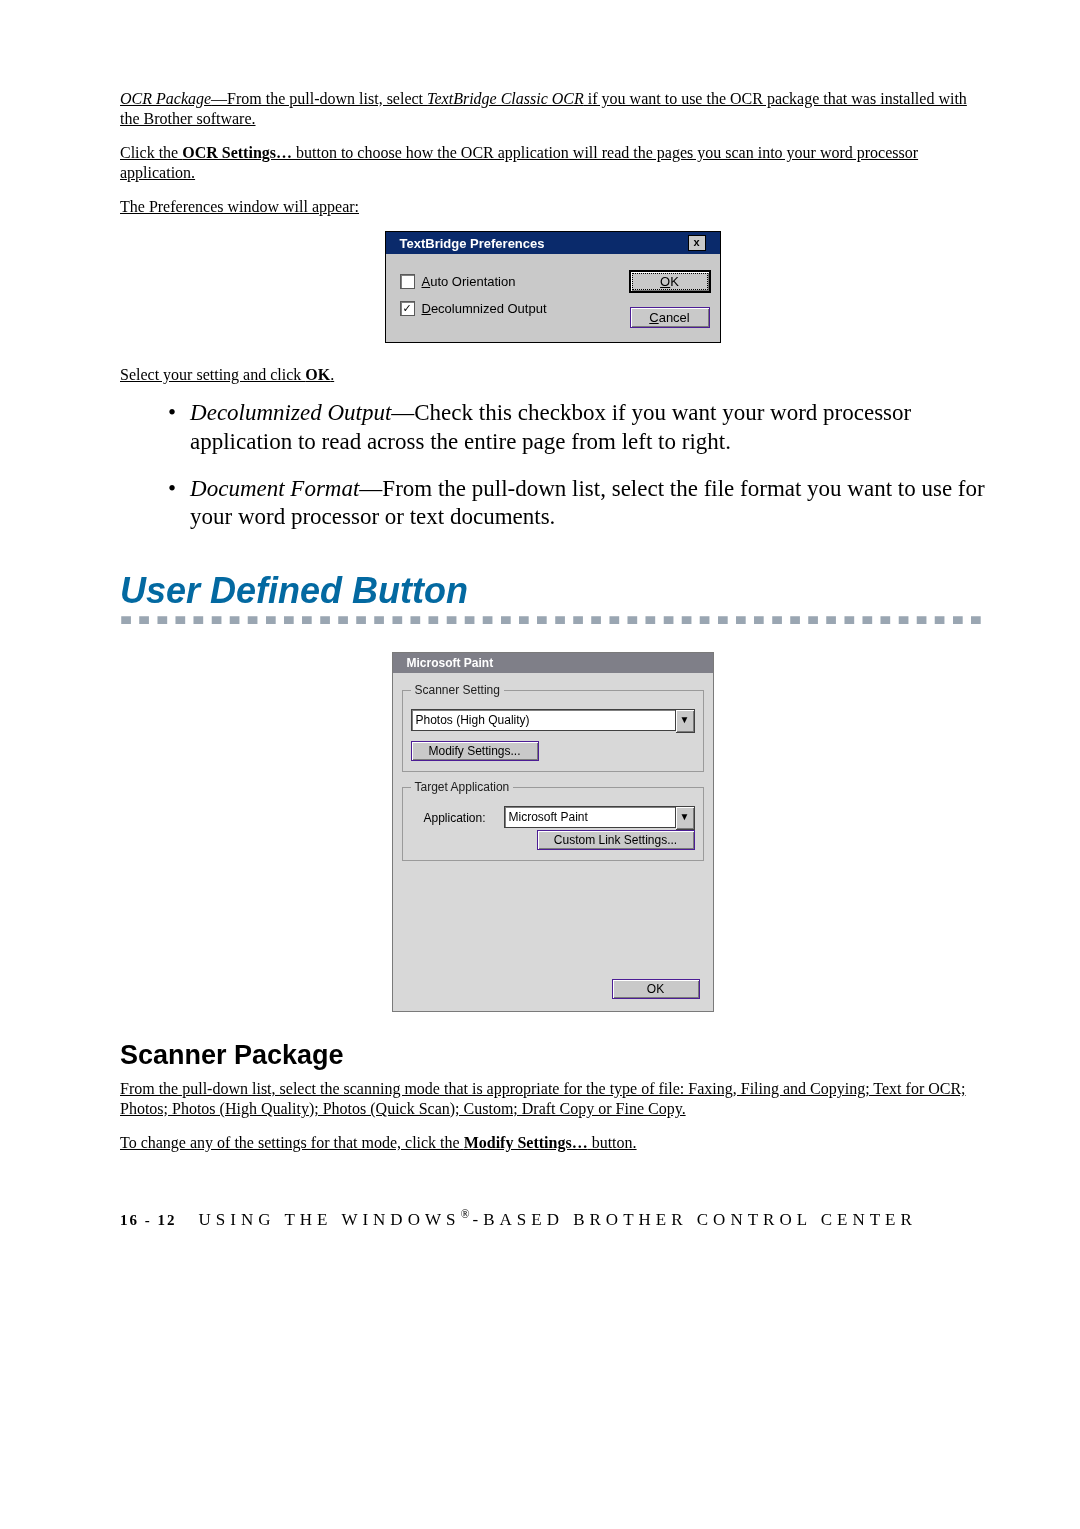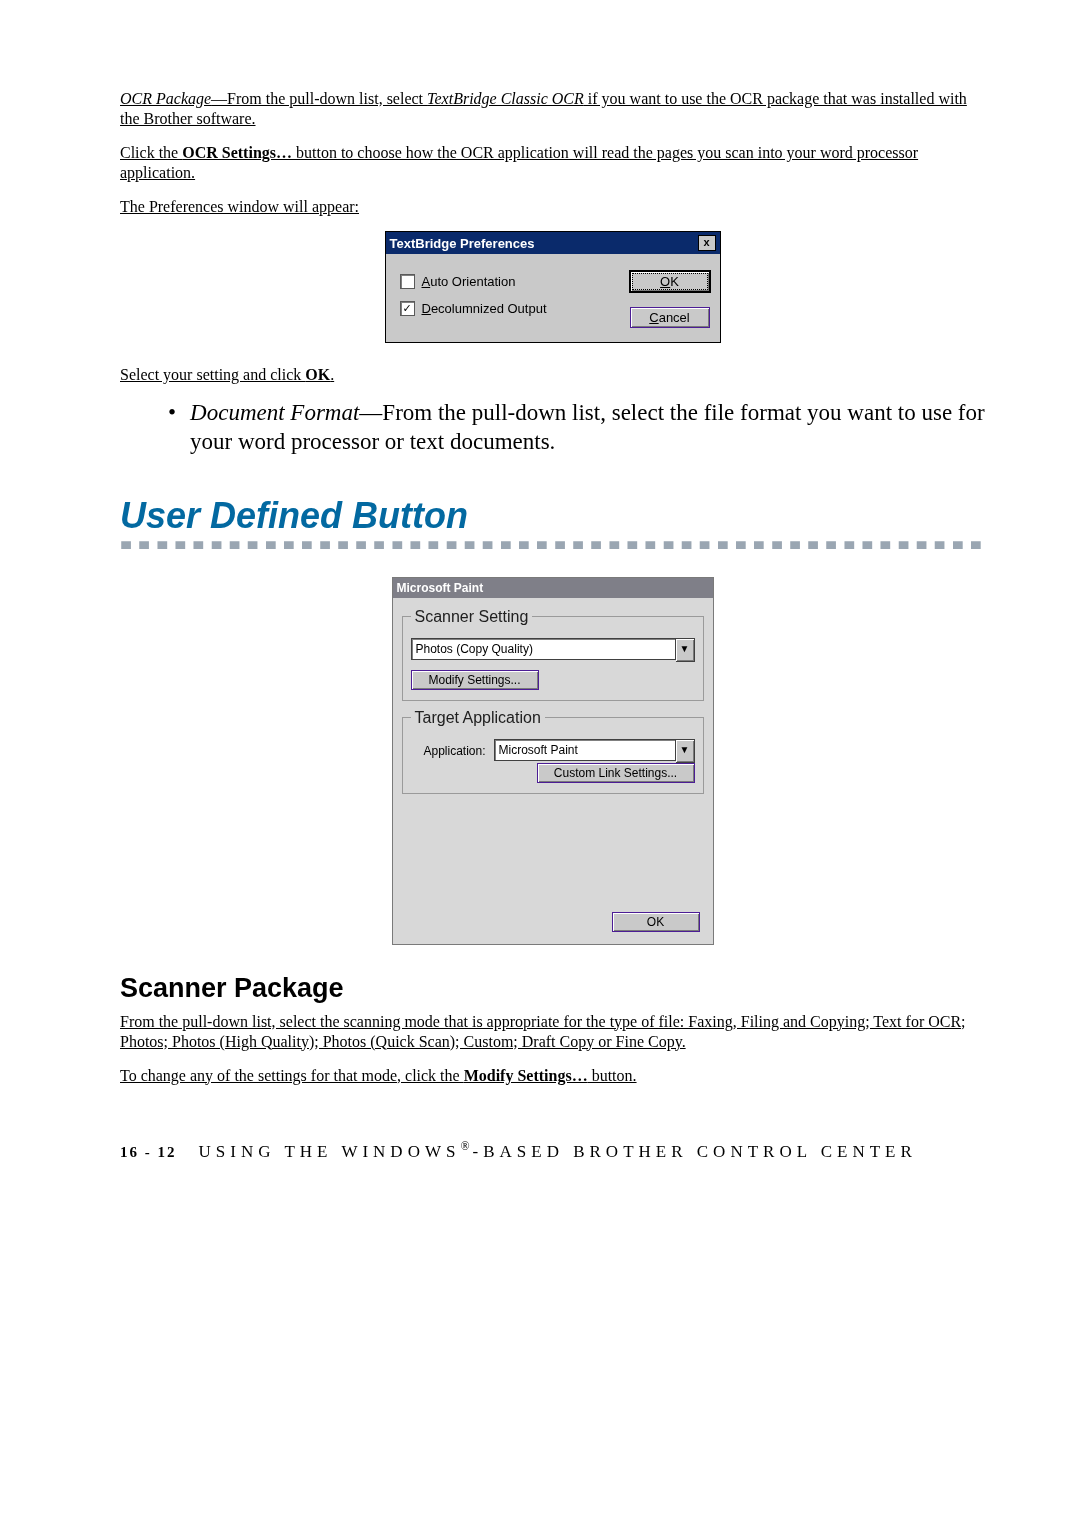--- a/index.html
+++ b/index.html
@@ -84,21 +84,21 @@
     border: 1px solid #000;
     font-family: "MS Sans Serif", Tahoma, Arial, sans-serif;
     font-size: 13px;
     color: #000;
   }
   .dlg-title {
     background: #0a2a6b;
     color: #fff;
     font-weight: bold;
     font-size: 13px;
-    padding: 3px 4px;
+    padding: 3px 14px;
     display: flex;
     justify-content: space-between;
     align-items: center;
   }
   .x-btn {
     width: 16px; height: 14px;
     background: #c9c9c9;
     border: 1px solid #000;
     text-align: center;
     line-height: 12px;
@@ -149,21 +149,21 @@
     font-size: 12px;
   }
   .dlg2-body { padding: 4px 9px 8px 9px; }
   fieldset.group {
     border: 1px solid #9a9a9a;
     margin: 6px 0 8px 0;
     padding: 12px 8px 10px 8px;
     position: relative;
   }
   fieldset.group legend {
-    font-size: 16px;
+    font-size: 12px;
     color: #202020;
     padding: 0 4px;
     background: #d8d8d8;
   }
   .combo {
     display: flex;
     width: 100%;
   }
   .combo-input {
     flex: 1;
@@ -181,21 +181,21 @@
     background: #c9c9c9;
     border: 1px solid #404040;
     border-left: 0;
     box-shadow: inset 1px 1px 0 #fff, inset -1px -1px 0 #7a7a7a;
     text-align: center;
     font-size: 10px;
     line-height: 20px;
   }
   .dlg2 .w9x-btn { font-size: 12px; }
   .modify-btn { width: 110px; margin-top: 8px; text-align: center; }
-  .row { display: flex; align-items: center; gap: 8px; }
+  .row { display: flex; align-items: center; gap: 18px; }
   .row .label { width: 75px; text-align: right; }
   .target-combo { flex: 1; }
   .custom-btn-row { display: flex; justify-content: flex-end; padding-left: 83px; }
   .dlg2-spacer { height: 110px; }
   .dlg2-ok-row { display: flex; justify-content: flex-end; padding: 0 4px 4px 0; }
 </style>
 </head>
 <body>
 
 <div class="page">
@@ -231,35 +231,36 @@
         <div class="w9x-btn"><span class="ul-letter">C</span><span>ancel</span></div>
       </div>
     </div>
   </div>
 
   <p>
     <span>Select your setting and click </span><span class="bold">OK</span><span>.</span>
   </p>
 
   <ul class="bullets">
+    <li><span class="italic">Decolumnized Output</span><span>—Check this checkbox if you want your word processor application to read across the entire page from left to right.</span></li>
     <li><span class="italic">Document Format</span><span>—From the pull-down list, select the file format you want to use for your word processor or text documents.</span></li>
   </ul>
 
   <h1 class="section">User Defined Button</h1>
   <div class="dotted-rule">■■■■■■■■■■■■■■■■■■■■■■■■■■■■■■■■■■■■■■■■■■■■■■■■■■■■■■■■■■■■■■■</div>
 
   <div class="dlg2">
     <div class="dlg-title">
       <span>Microsoft Paint</span>
     </div>
     <div class="dlg2-body">
       <fieldset class="group">
         <legend>Scanner Setting</legend>
         <div class="combo">
-          <div class="combo-input">Photos (Copy Quality)</div>
+          <div class="combo-input">Photos (High Quality)</div>
           <div class="combo-btn">▼</div>
         </div>
         <div class="w9x-btn modify-btn">Modify Settings...</div>
       </fieldset>
       <fieldset class="group">
         <legend>Target Application</legend>
         <div class="row">
           <div class="label">Application:</div>
           <div class="combo target-combo">
             <div class="combo-input">Microsoft Paint</div>

